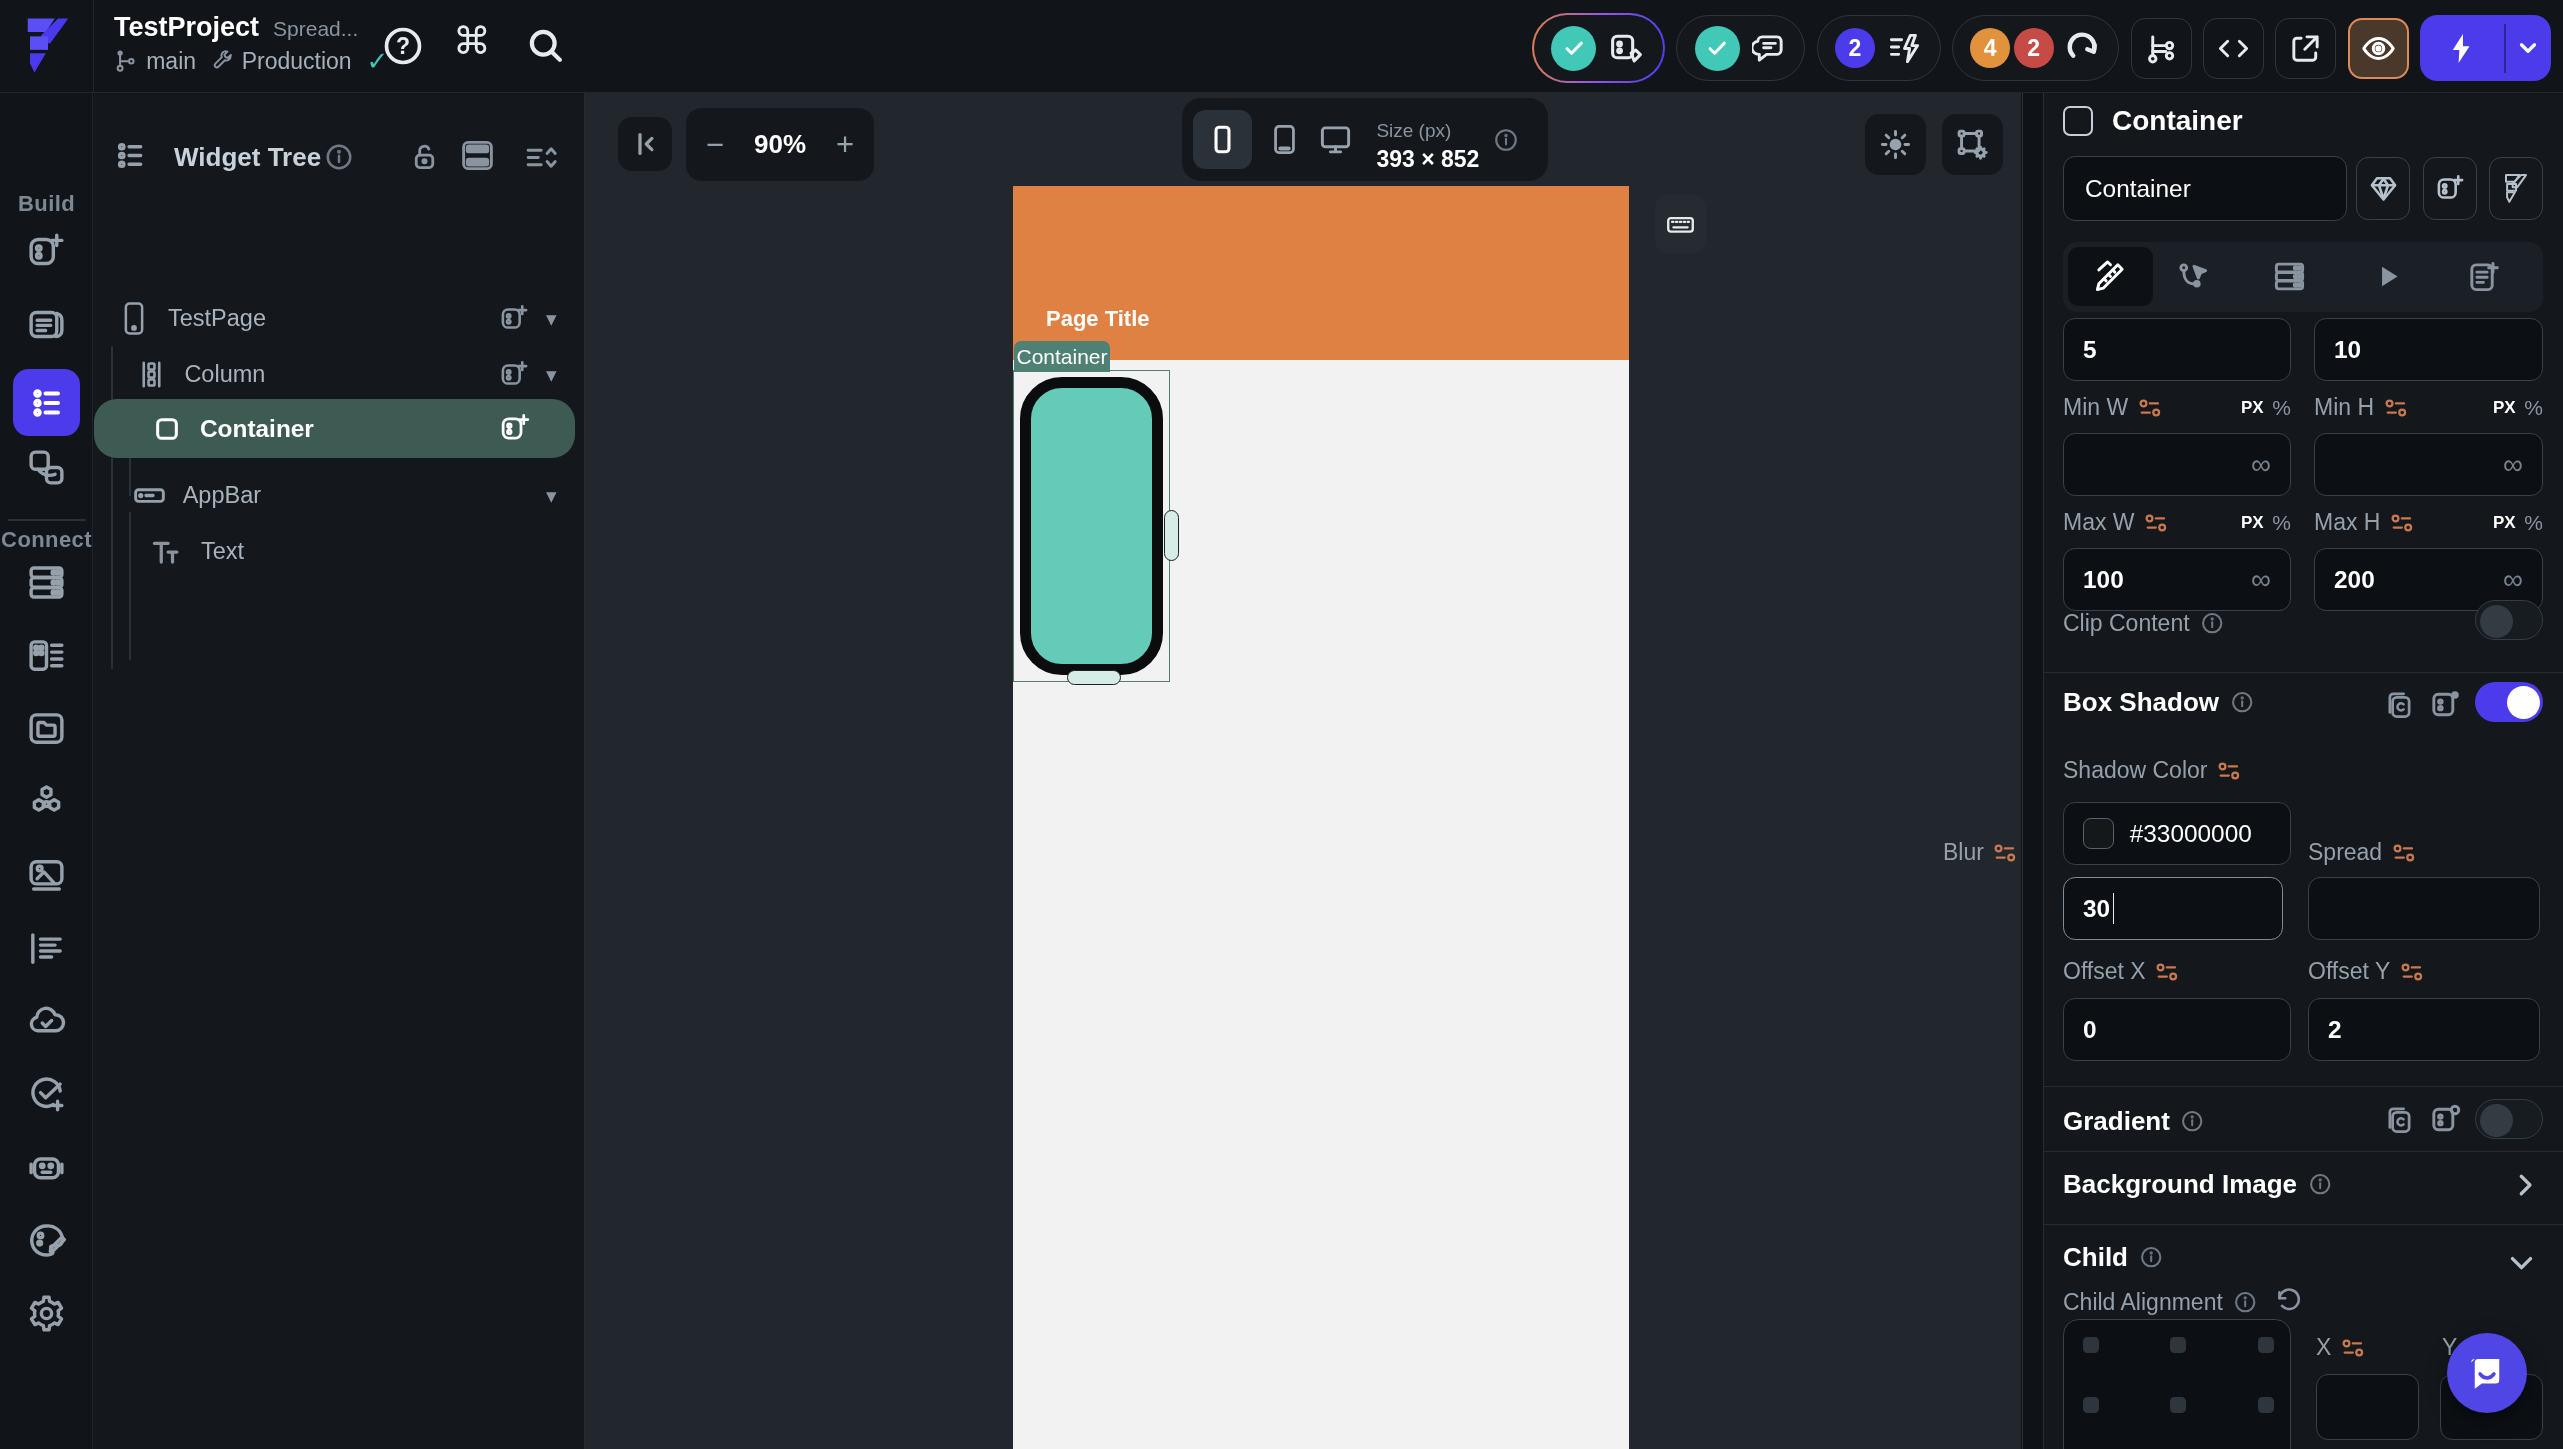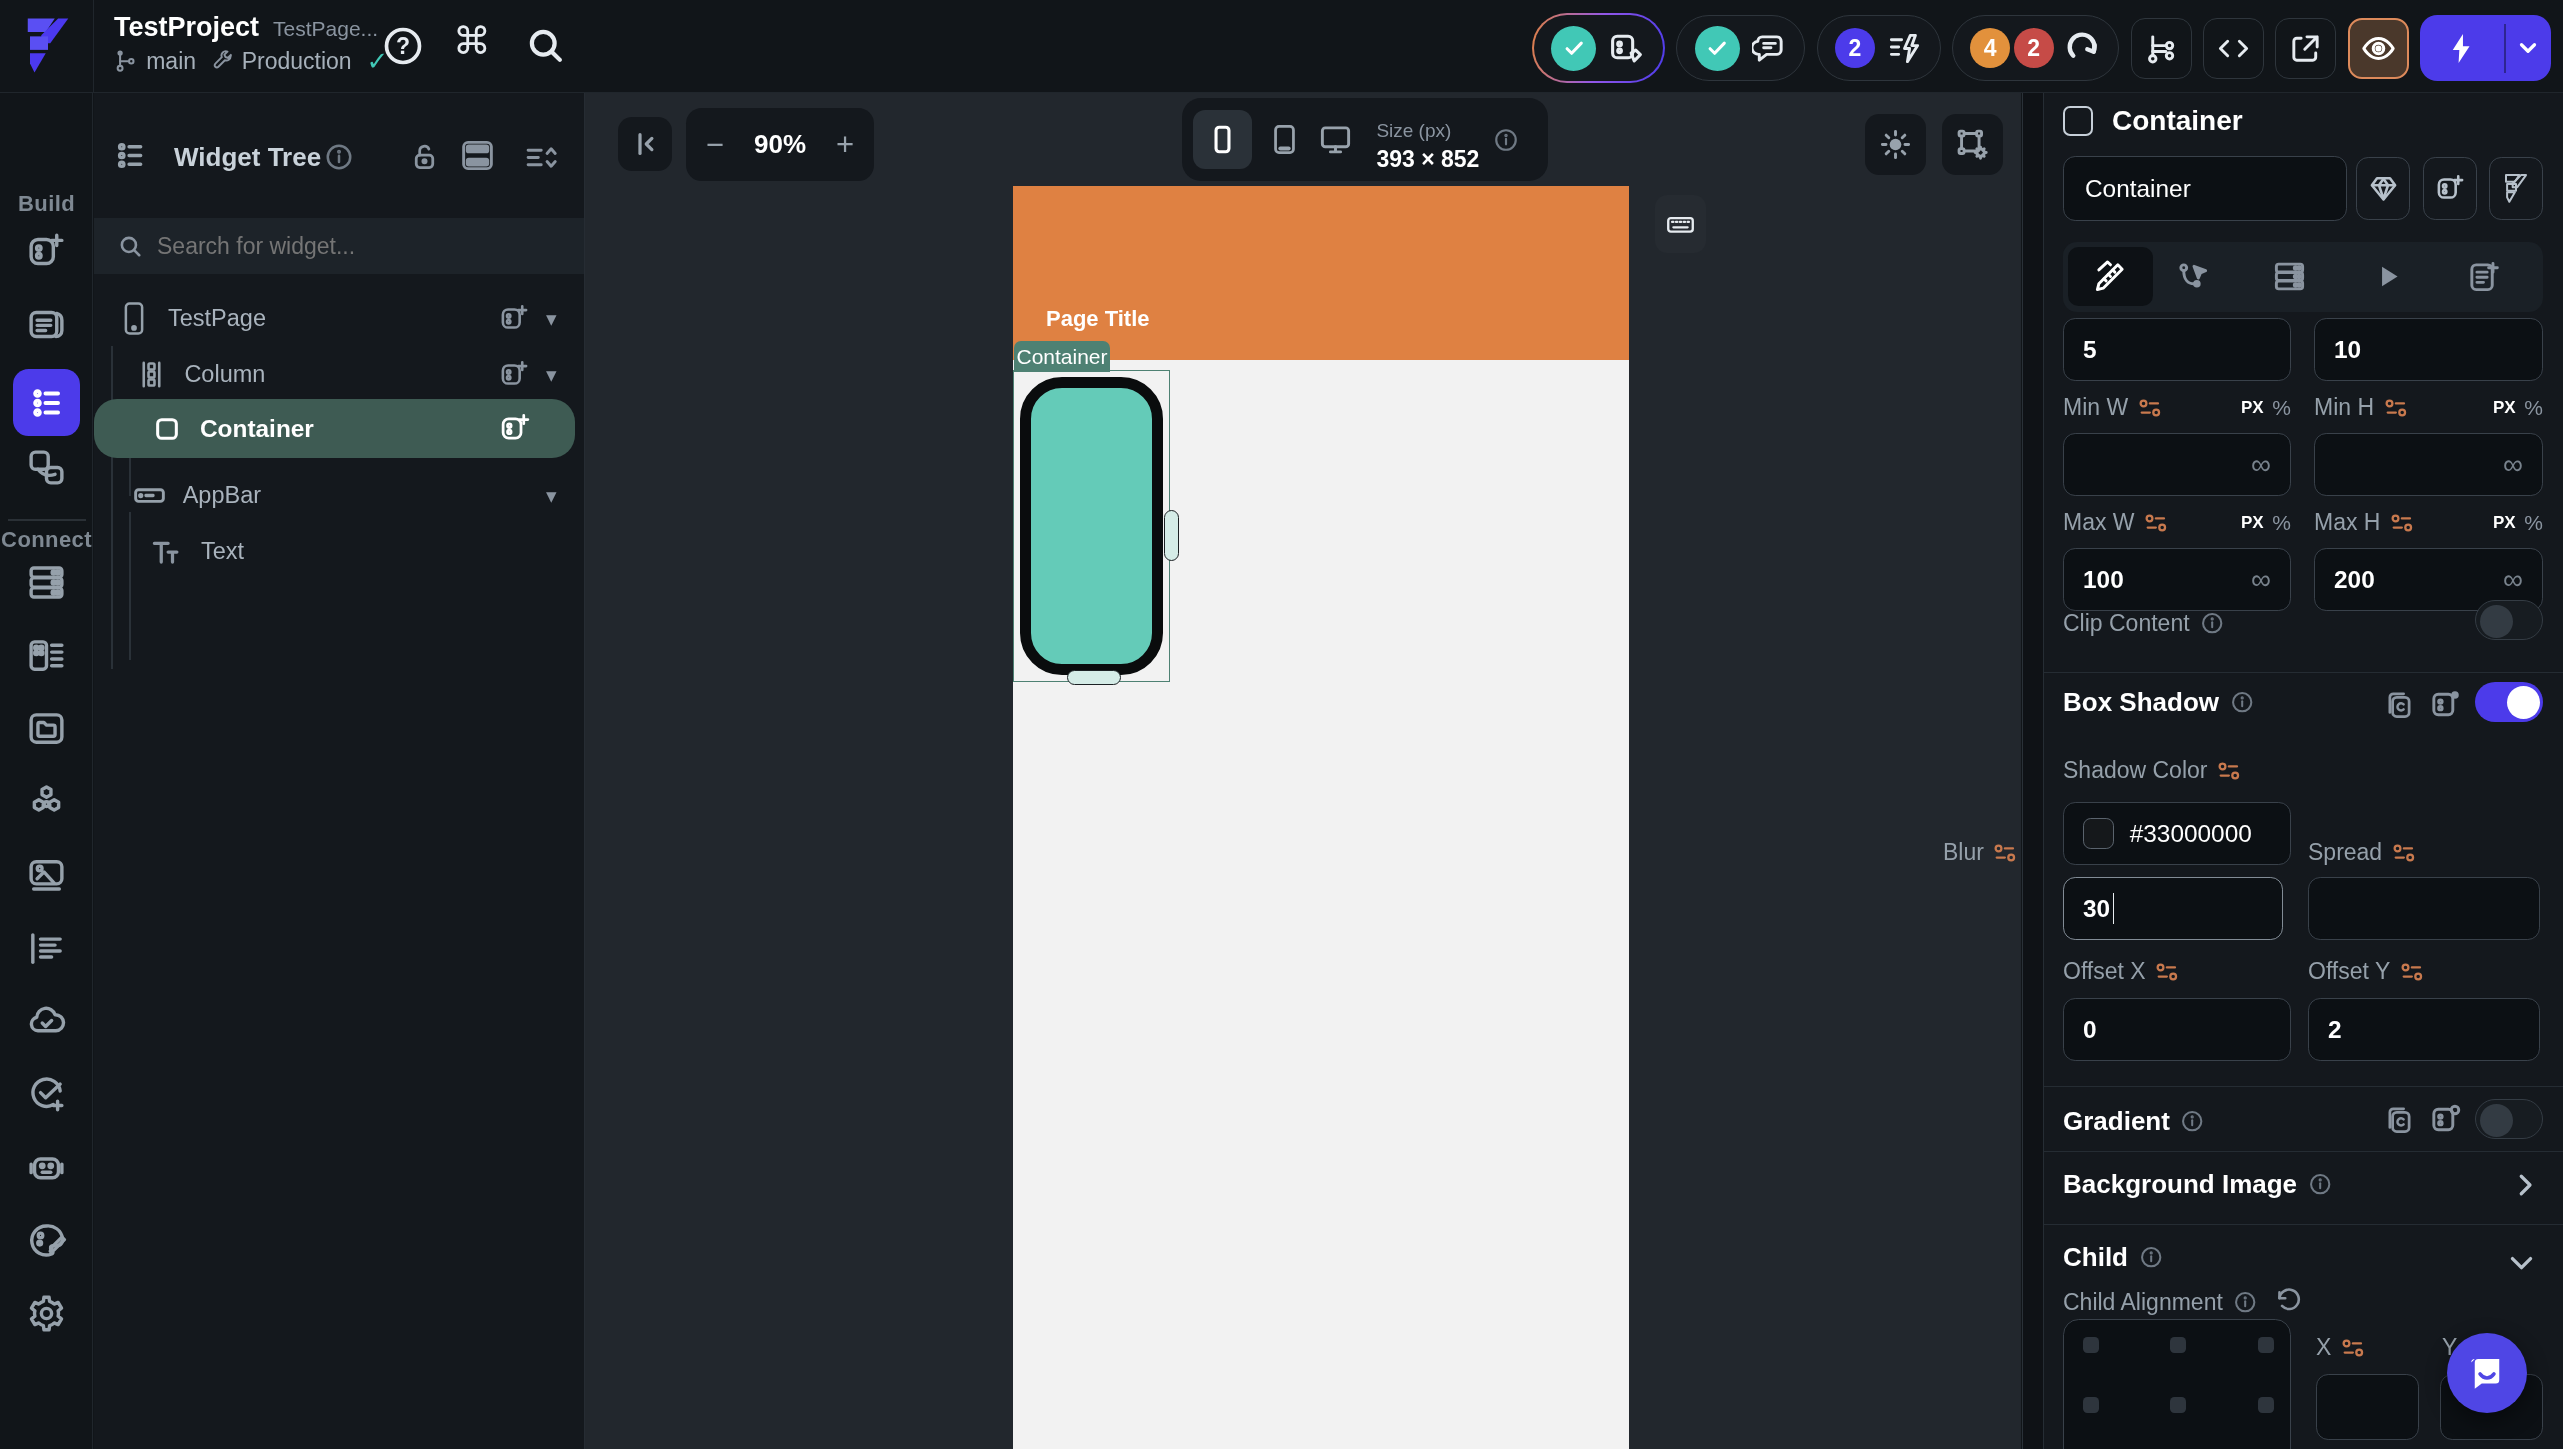--- a/index.html
+++ b/index.html
@@ -68,21 +68,21 @@
         <polygon points="3,1 15,1 11,7 3,7" fill="#5A4FF3"></polygon>
         <polygon points="16.5,1 21,1 13,12 9,12 9,8.5" fill="#4B39EF"></polygon>
         <polygon points="4,9 12,9 12,15 4,15" fill="#5A4FF3"></polygon>
         <polygon points="4,16.5 11,16.5 6,25 4,21" fill="#4B39EF"></polygon>
       </svg>
     </span>
     <span class="abs" style="left:93px;top:0;width:0.9px;height:93px;background:#20262C;"></span>
     <div class="abs" style="left:114px;top:12.2px;">
       <div style="display:flex;align-items:baseline;gap:14px;">
         <span style="color:#fff;font-size:27px;font-weight:800;">TestProject</span>
-        <span style="color:#8A94A0;font-size:21px;">TestPage...</span>
+        <span style="color:#8A94A0;font-size:21px;">Spread...</span>
       </div>
       <div style="display:flex;align-items:center;gap:7.8px;margin-top:3px;color:#A6B0BA;font-size:23px;">
         <span class="sqicon">
           <svg class="ic" width="24.4" height="24.4" viewBox="0 0 24 24">
               <path d="M6 4v12"></path>
               <circle cx="6" cy="4" r="1.6"></circle>
               <circle cx="6" cy="19" r="2.4"></circle>
               <circle cx="17" cy="12" r="2.2"></circle>
               <path d="M6 12h8.5"></path>
             </svg>
@@ -358,29 +358,20 @@
           <rect x="4" y="13.5" width="16" height="6" rx="2" fill="currentColor" stroke="none"></rect>
           <rect x="2.5" y="3" width="19" height="18" rx="3"></rect>
         </svg>
     </span>
     <span class="abs sqicon" style="left:429px;top:47px;">
       <svg class="ic" width="35" height="35" viewBox="0 0 24 24">
           <path d="M3.5 7h9 M3.5 12h7 M3.5 17h9"></path>
           <path d="M16.5 9.2l2.8-3.2 2.8 3.2 M16.5 14.8l2.8 3.2 2.8-3.2"></path>
         </svg>
     </span>
-    <div class="abs" style="left:0;top:125px;width:490px;height:56px;background:#1D2329;display:flex;align-items:center;">
-      <span style="margin-left:23px;color:#8A94A0;">
-        <svg class="ic" width="26" height="26" viewBox="0 0 24 24" style="stroke-width:2.4;">
-            <circle cx="11" cy="11" r="6.5"></circle>
-            <path d="M15.8 15.8 L20.5 20.5"></path>
-          </svg>
-      </span>
-      <input style="margin-left: 14px; background: transparent; border: none; outline: none; color: rgb(201, 210, 218); font-size: 23px; width: 384px; font-family: inherit;" placeholder="Search for widget...">
-    </div>
 
     <span class="guide" style="left:17.4px;top:253px;height:323px;"></span>
     <span class="guide" style="left:35px;top:307px;height:96px;"></span>
     <span class="guide" style="left:35px;top:419px;height:148px;"></span>
 
     <div class="trow" style="top:200px;">
       <span style="margin-left:25px;color:#96A1AB;">
         <svg class="ic" width="30" height="35" viewBox="0 0 24 28">
             <rect x="5.5" y="2" width="13" height="24" rx="3"></rect>
             <circle cx="12" cy="21.5" r="1.3" fill="currentColor"></circle>

